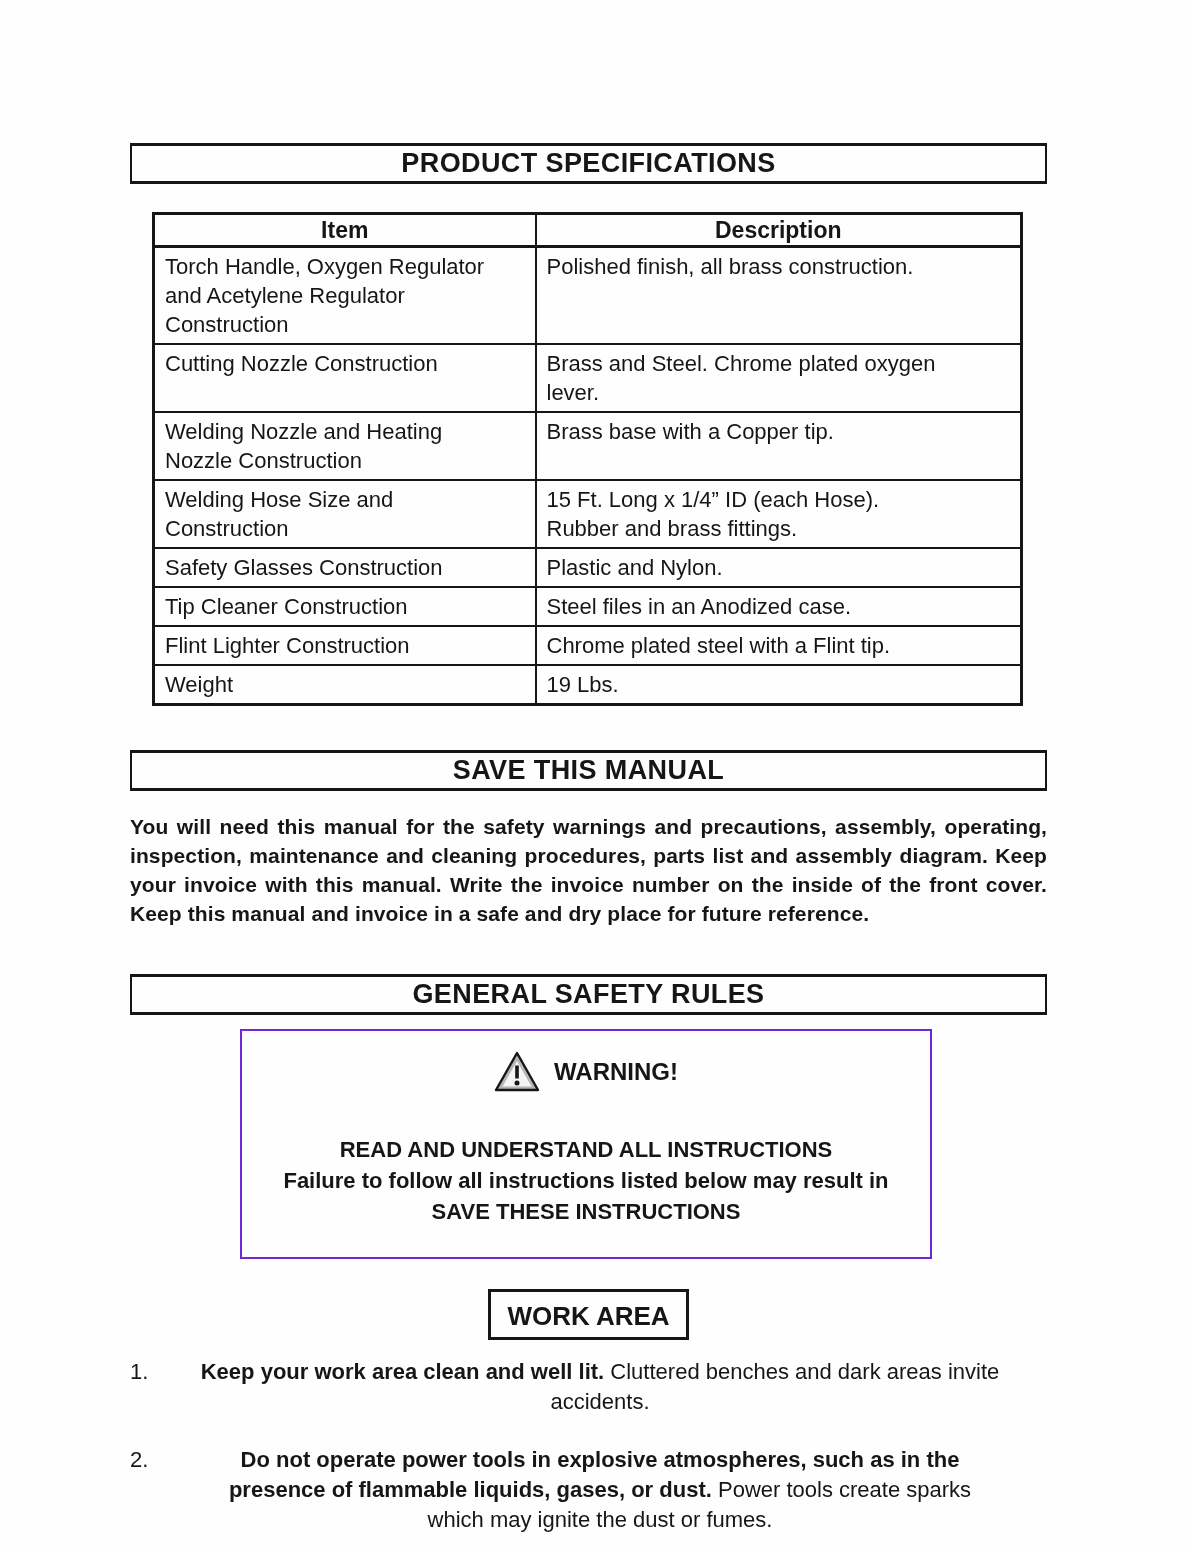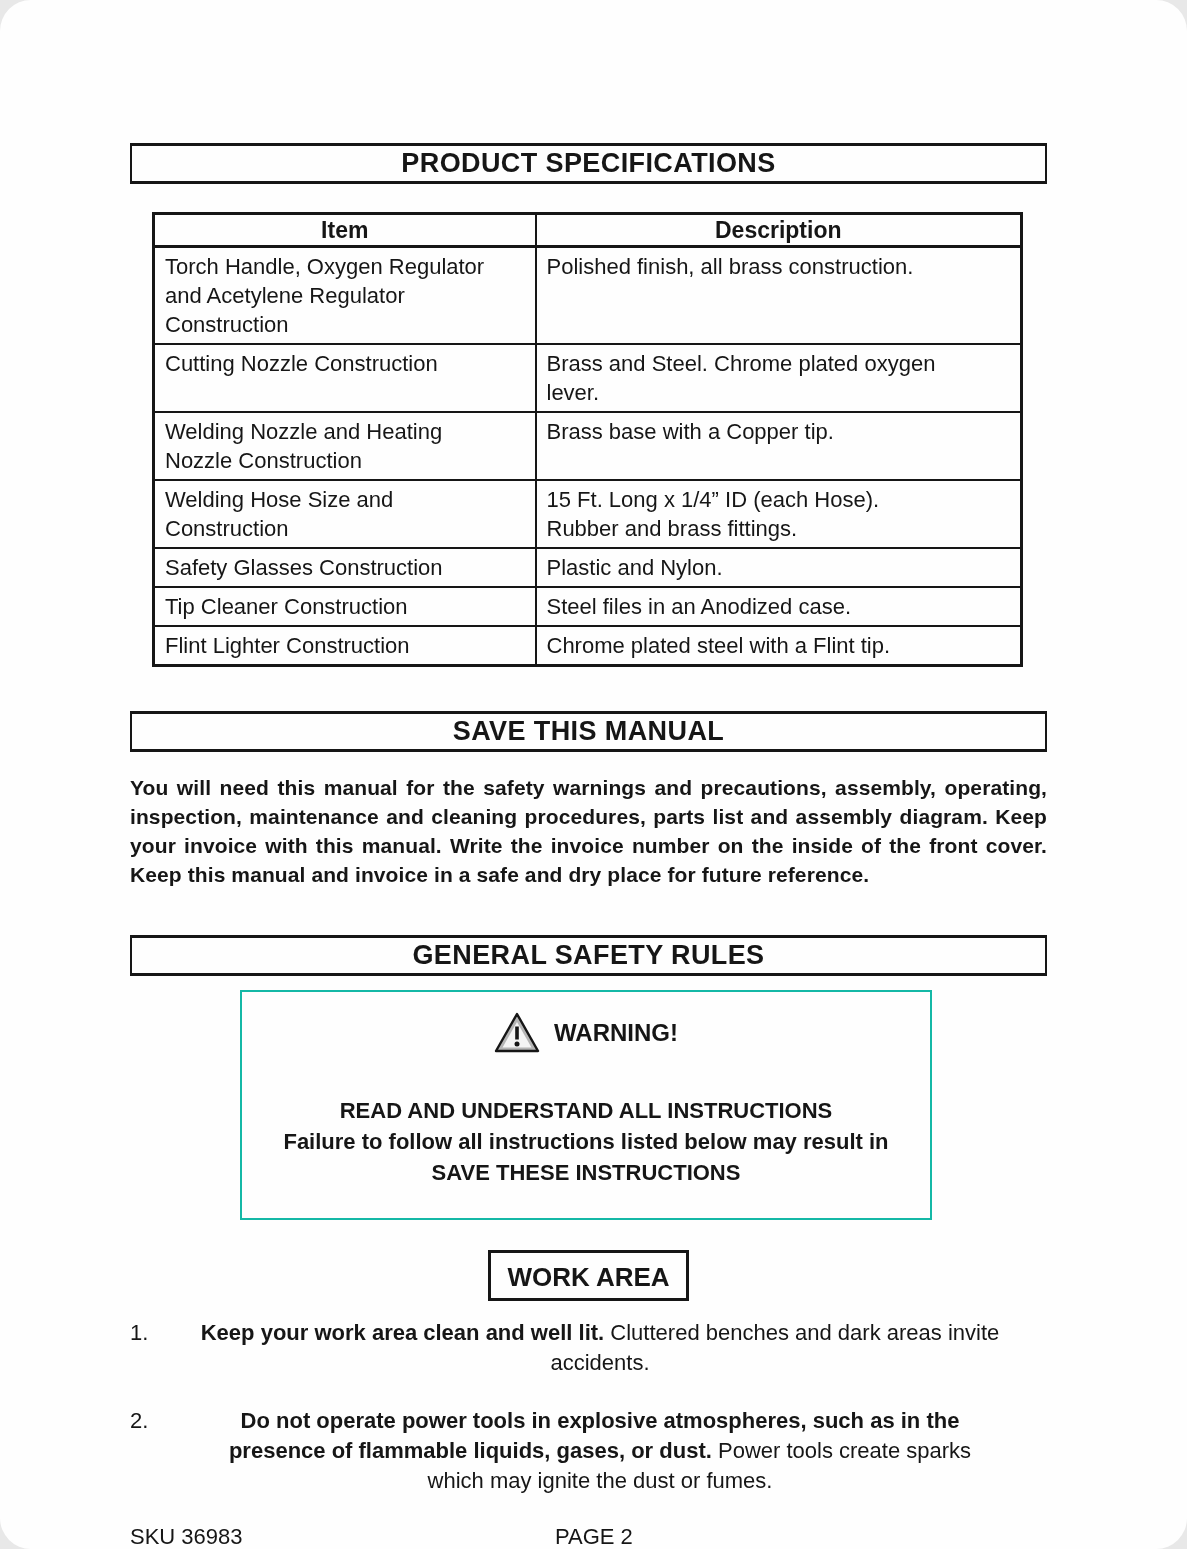--- a/index.html
+++ b/index.html
@@ -5,21 +5,20 @@
   * { margin: 0; padding: 0; box-sizing: border-box; }
   html, body { background: #e8e8e8; }
   .page {
     position: relative;
     width: 1187px;
     height: 1549px;
     background: #fefefe;
     color: #161616;
     font-family: "Liberation Sans", "DejaVu Sans", sans-serif;
     overflow: hidden;
-    border-radius: 31px;
   }
   .content {
     position: absolute;
     left: 130px;
     top: 143px;
     width: 917px;
   }
   
   .title-box {
     width: 917px;
@@ -64,21 +63,21 @@
     font-size: 21px;
     font-weight: bold;
     line-height: 29px;
     text-align: justify;
     letter-spacing: 0.1px;
   }
   
   .warning-box {
     margin: 14px 0 0 110px;
     width: 692px;
-    border: 2px solid #14b8a6;
+    border: 2px solid #6d28d9;
     text-align: center;
     padding: 20px 10px 30px 10px;
   }
   .warning-heading {
     display: flex;
     align-items: center;
     justify-content: center;
     gap: 14px;
     font-size: 24px;
     font-weight: bold;
@@ -171,20 +170,24 @@
           <td>Safety Glasses Construction</td>
           <td>Plastic and Nylon.</td>
         </tr>
         <tr>
           <td>Tip Cleaner Construction</td>
           <td>Steel files in an Anodized case.</td>
         </tr>
         <tr>
           <td>Flint Lighter Construction</td>
           <td>Chrome plated steel with a Flint tip.</td>
+        </tr>
+        <tr>
+          <td>Weight</td>
+          <td>19 Lbs.</td>
         </tr>
       </tbody>
     </table>
 
     <div class="title-box" style="margin-top:44px">
       <span>SAVE THIS MANUAL</span>
     </div>
 
     <p class="para">You will need this manual for the safety warnings and precautions, assembly, operating, inspection, maintenance and cleaning procedures, parts list and assembly diagram. Keep your invoice with this manual.  Write the invoice number on the inside of the front cover.  Keep this manual and invoice in a safe and dry place for future reference.</p>
 

